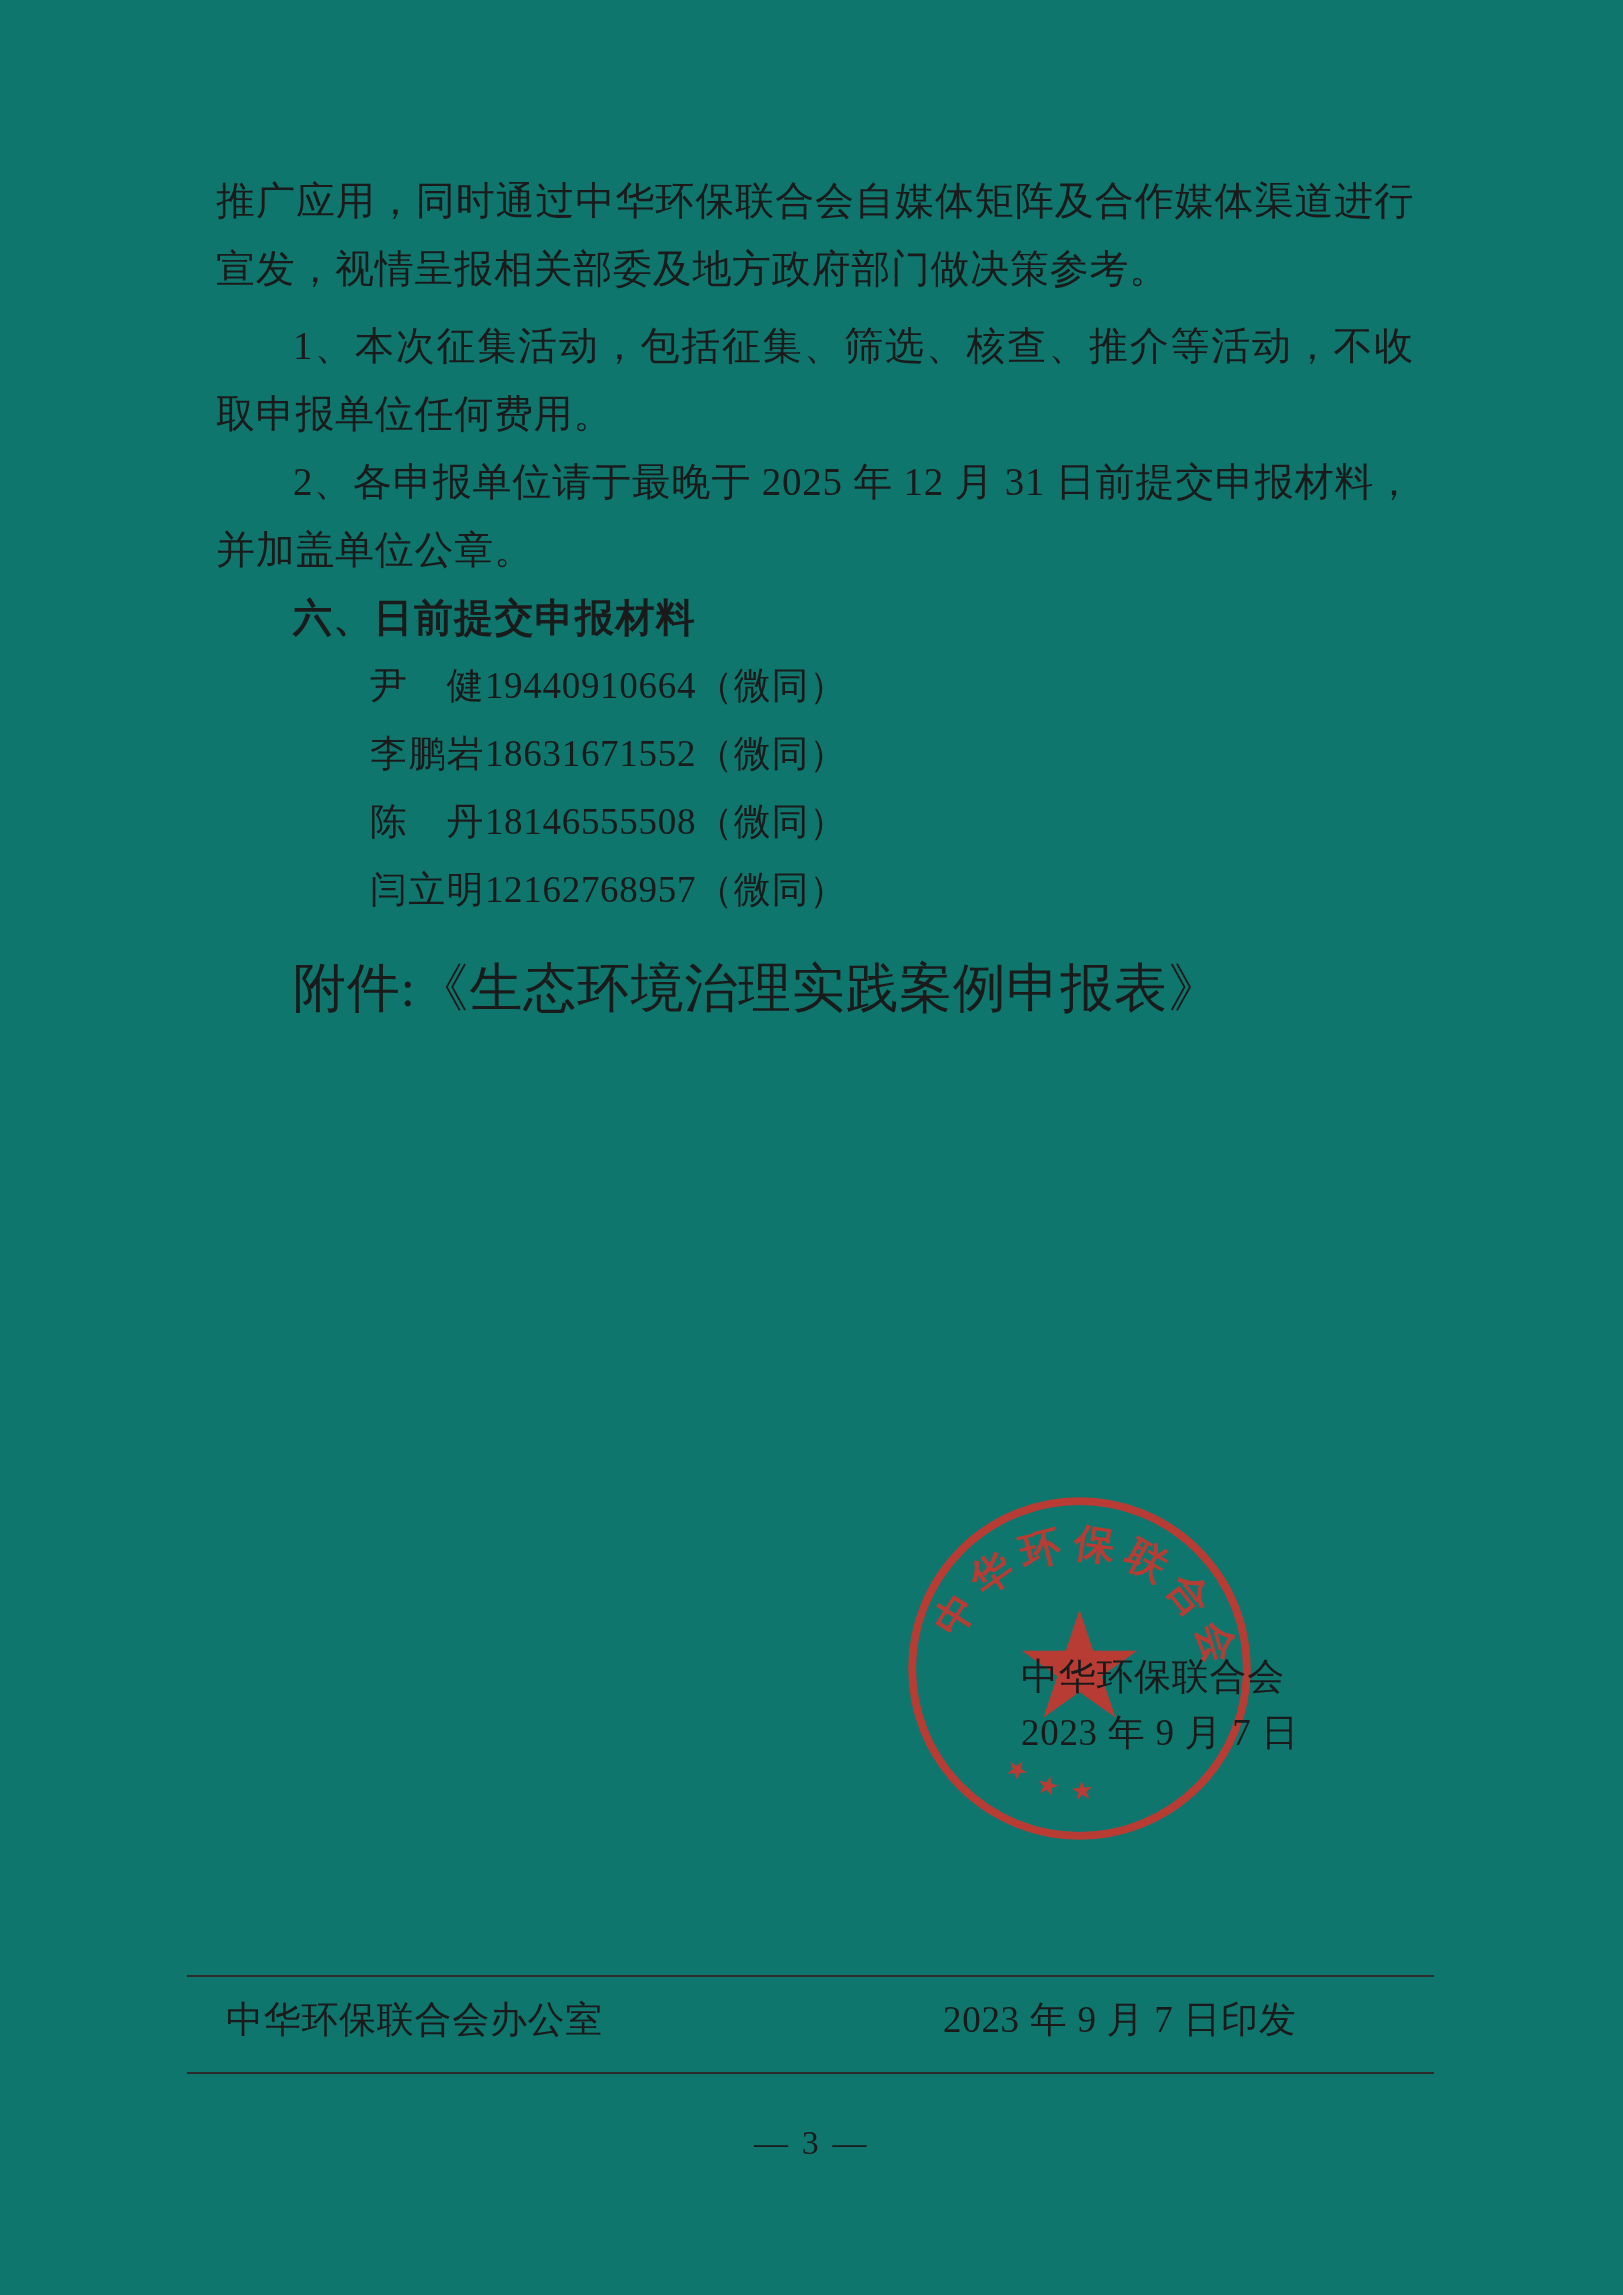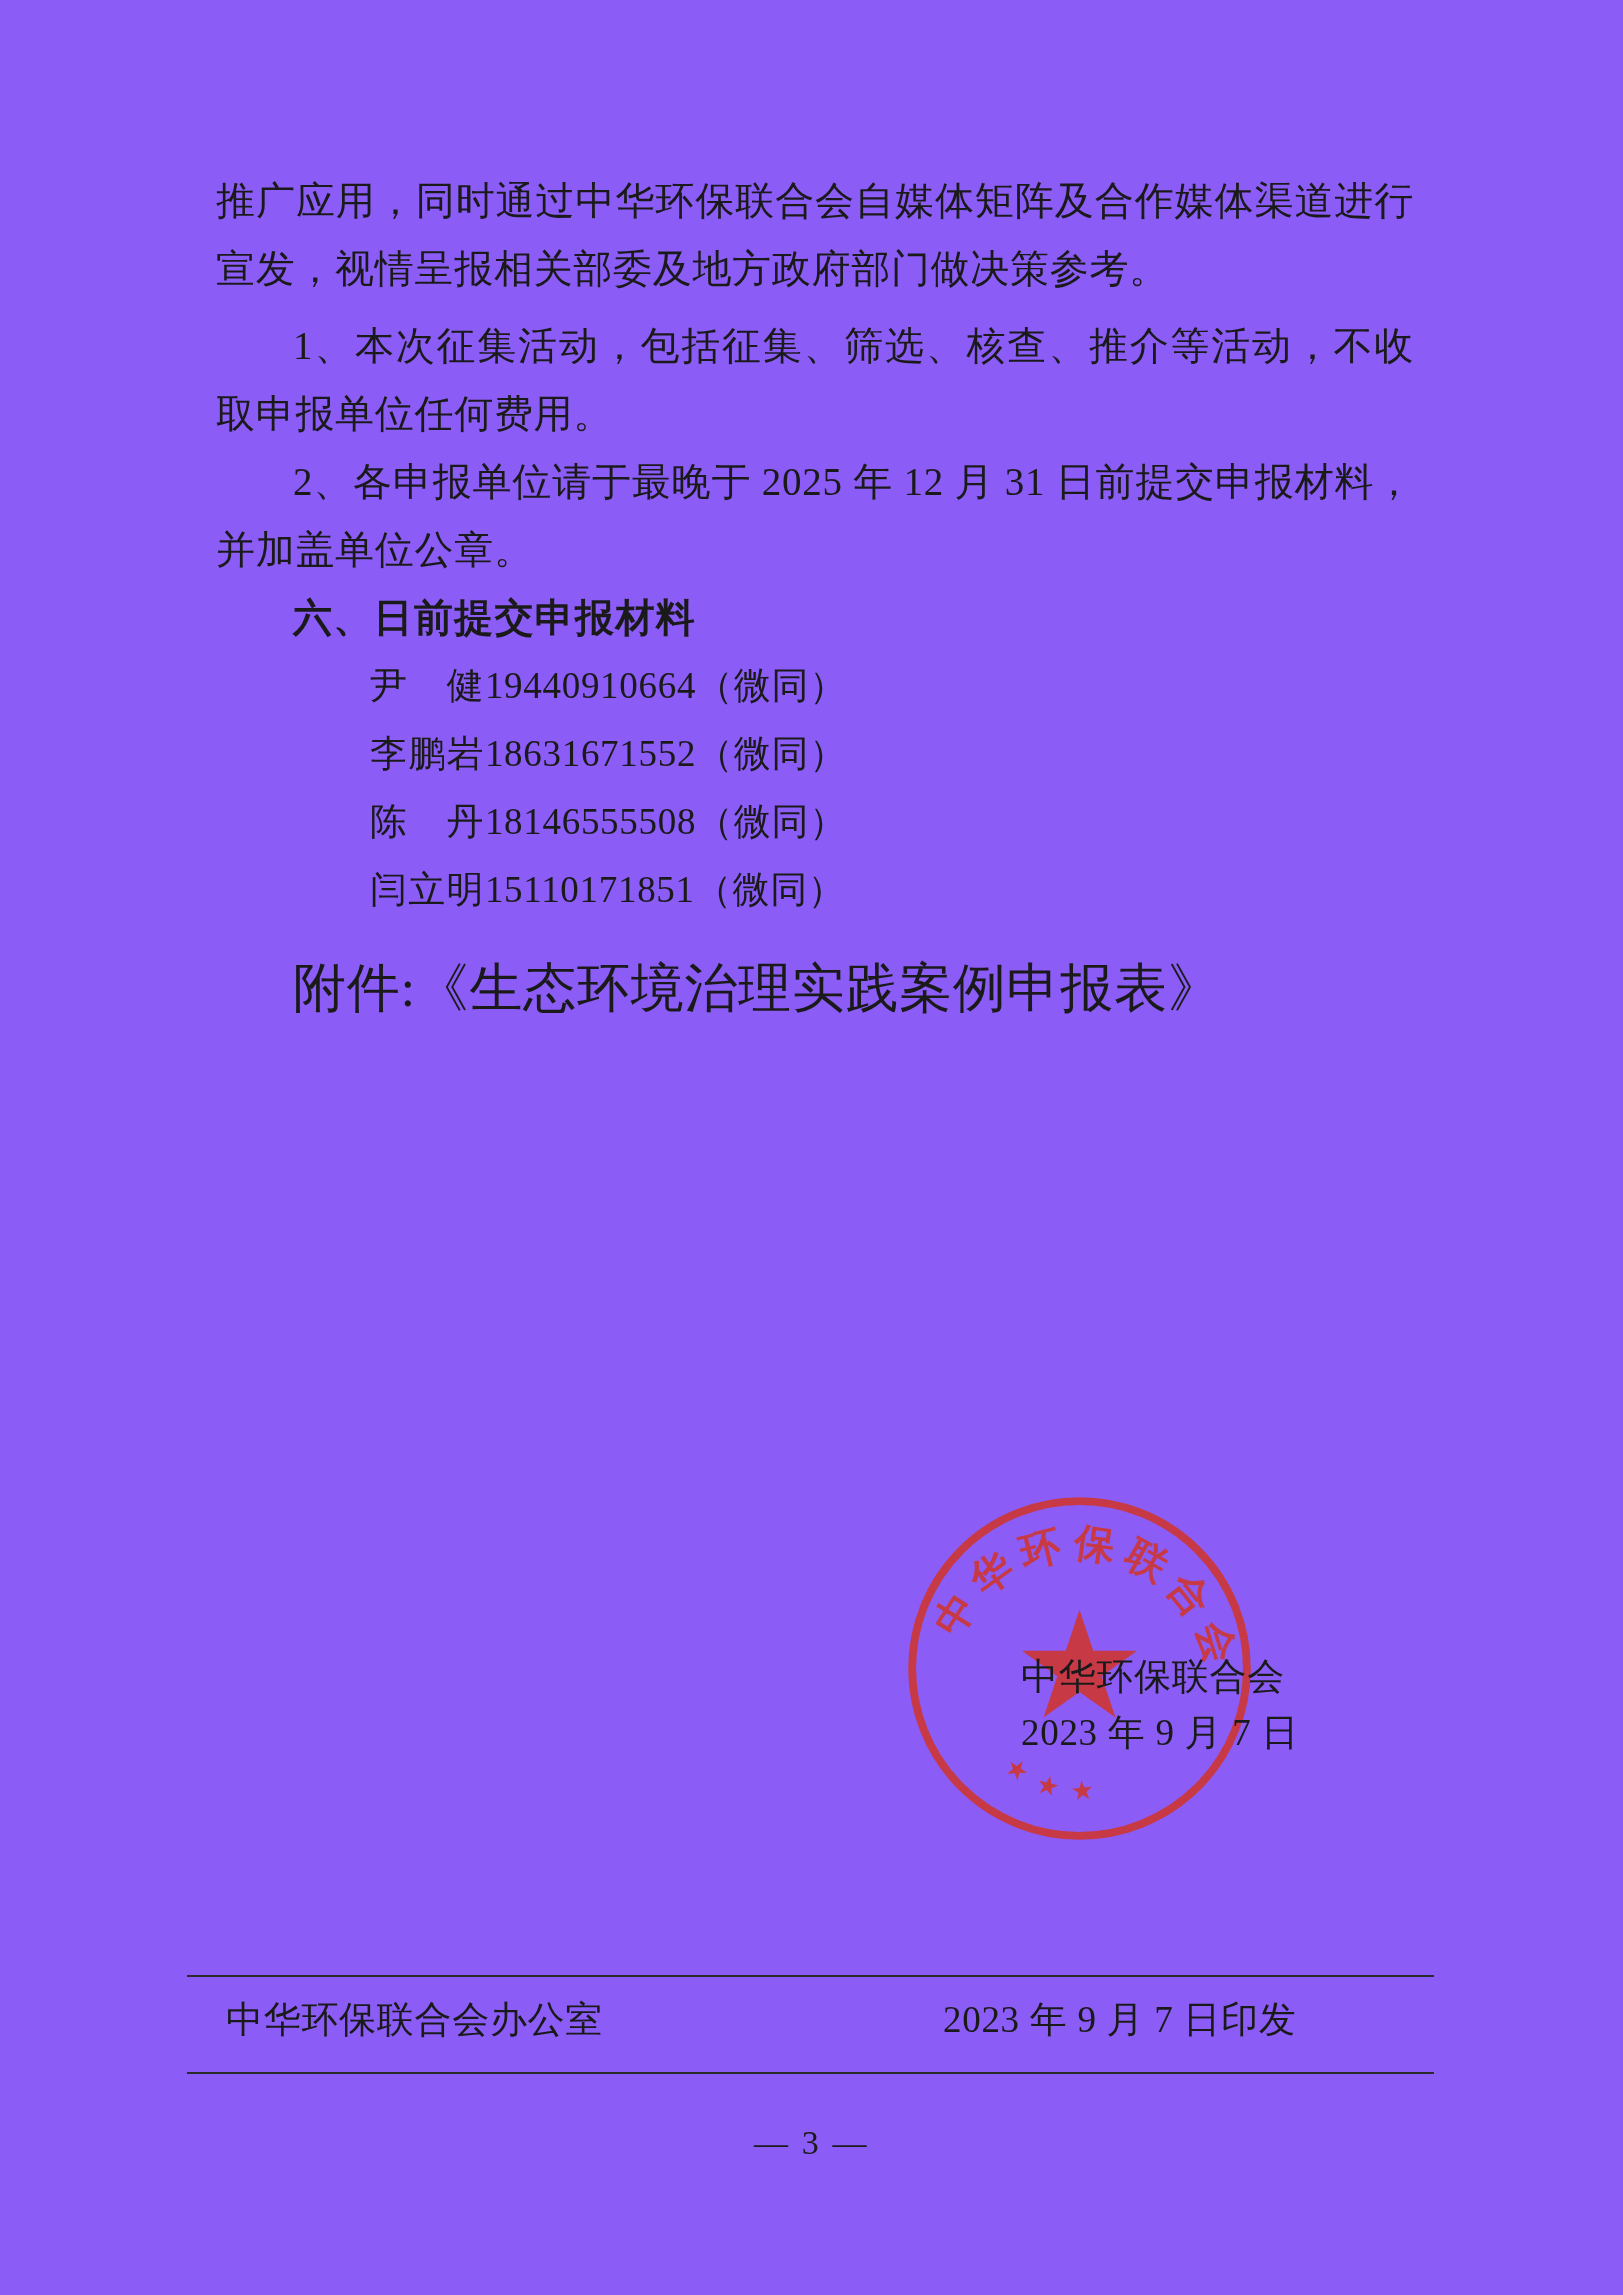--- a/index.html
+++ b/index.html
@@ -13,21 +13,21 @@
     position: relative;
     font-family: "Liberation Serif", "DejaVu Serif", serif;
     color: #1a1a1a;
     overflow: hidden;
   }
   .page {
     position: absolute;
     left: 0; top: 0;
     width: 1623px;
     height: 2295px;
-    background: #8b5cf6;
+    background: #0f766e;
   }
   .content {
     position: absolute;
     left: 216px;
     top: 167px;
     width: 1198px;
   }
   .para {
     font-size: 39px;
     line-height: 68px;
@@ -160,21 +160,21 @@
 
     <p class="contact-line">
       <span class="contact-name">李鹏岩</span><span>18631671552</span><span>（微同）</span>
     </p>
 
     <p class="contact-line">
       <span class="contact-name">陈　丹</span><span>18146555508</span><span>（微同）</span>
     </p>
 
     <p class="contact-line">
-      <span class="contact-name">闫立明</span><span>15110171851</span><span>（微同）</span>
+      <span class="contact-name">闫立明</span><span>12162768957</span><span>（微同）</span>
     </p>
 
     <div class="spacer-md"></div>
 
     <p class="attachment">附件:《生态环境治理实践案例申报表》</p>
 
   </div>
 
   <div class="seal">
     <svg width="353" height="353" viewBox="0 0 540 540" xmlns="http://www.w3.org/2000/svg">

